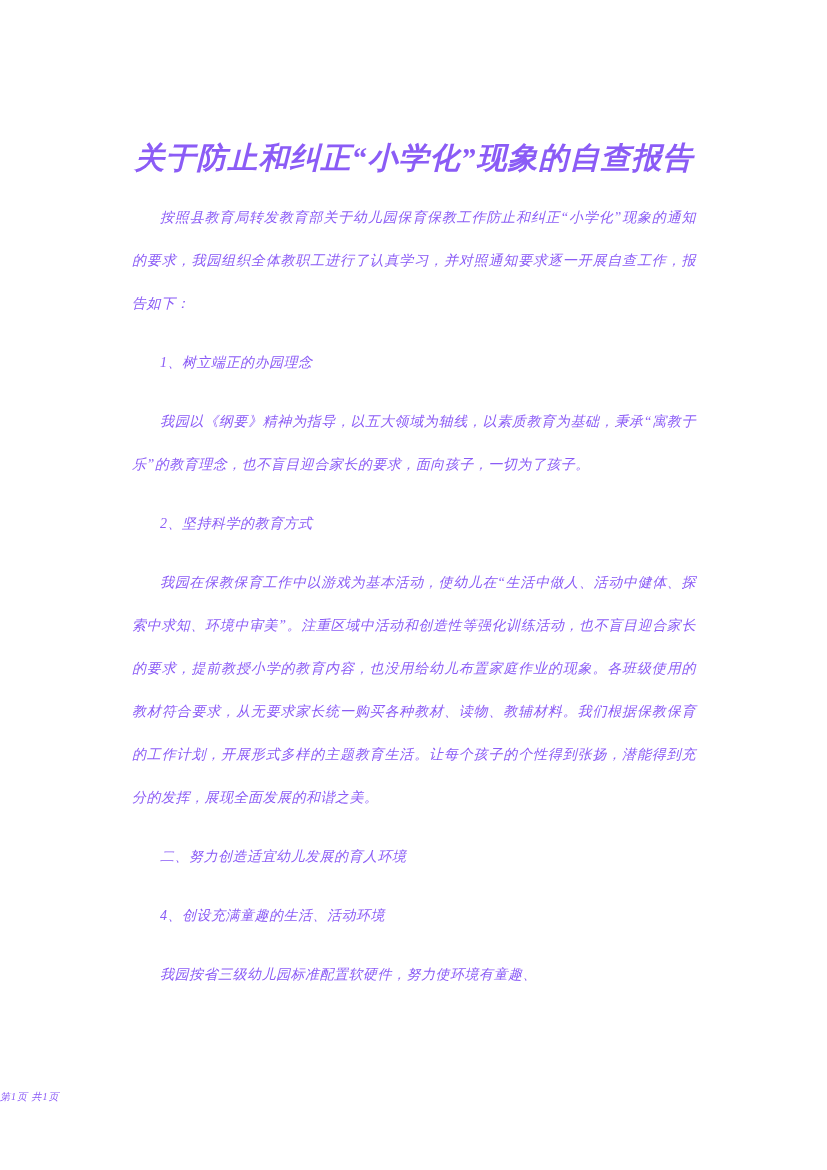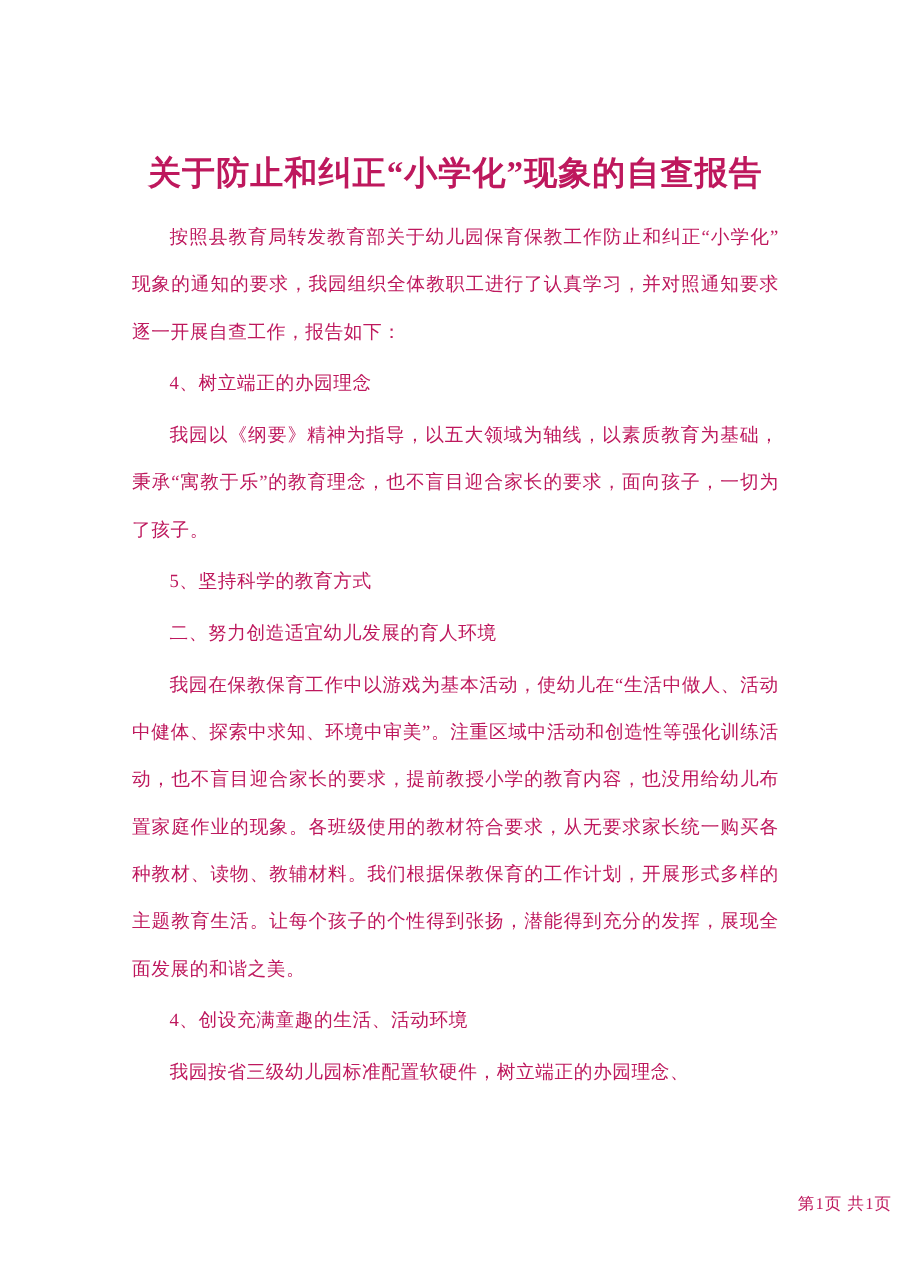--- a/index.html
+++ b/index.html
@@ -6,77 +6,78 @@
     margin: 0;
     padding: 0;
     background: #ffffff;
   }
   .page {
     position: relative;
     width: 827px;
     height: 1170px;
     background: #ffffff;
     font-family: "Liberation Serif", "DejaVu Serif", serif;
-    color: #be185d;
+    color: #8b5cf6;
     overflow: hidden;
     box-sizing: border-box;
+    font-style: italic;
   }
   .content {
     position: absolute;
     top: 136px;
     left: 116px;
     width: 596px;
   }
   .doc-title {
     margin: 0 0 14px 0;
     font-size: 30px;
     font-weight: bold;
     text-align: center;
     line-height: 44px;
     letter-spacing: 1px;
   }
   .doc-paragraph {
-    margin: 4px;
-    font-size: 17px;
+    margin: 16px;
+    font-size: 14px;
     line-height: 43px;
     text-align: justify;
     text-justify: inter-ideograph;
     text-indent: 2em;
     letter-spacing: 0.5px;
     word-break: break-all;
   }
   .page-footer {
     position: absolute;
     left: 0;
     right: 16px;
     bottom: 66px;
-    text-align: right;
-    font-size: 15px;
+    text-align: left;
+    font-size: 10px;
     letter-spacing: 1px;
   }
 </style>
 </head>
 <body>
 
 <div class="page">
   <div class="content">
     <h1 class="doc-title">关于防止和纠正“小学化”现象的自查报告</h1>
 
     <p class="doc-paragraph">按照县教育局转发教育部关于幼儿园保育保教工作防止和纠正“小学化”现象的通知的要求，我园组织全体教职工进行了认真学习，并对照通知要求逐一开展自查工作，报告如下：</p>
 
 
-    <p class="doc-paragraph">4、树立端正的办园理念</p>
+    <p class="doc-paragraph">1、树立端正的办园理念</p>
 
     <p class="doc-paragraph">我园以《纲要》精神为指导，以五大领域为轴线，以素质教育为基础，秉承“寓教于乐”的教育理念，也不盲目迎合家长的要求，面向孩子，一切为了孩子。</p>
 
-    <p class="doc-paragraph">5、坚持科学的教育方式</p>
+    <p class="doc-paragraph">2、坚持科学的教育方式</p>
+
+    <p class="doc-paragraph">我园在保教保育工作中以游戏为基本活动，使幼儿在“生活中做人、活动中健体、探索中求知、环境中审美”。注重区域中活动和创造性等强化训练活动，也不盲目迎合家长的要求，提前教授小学的教育内容，也没用给幼儿布置家庭作业的现象。各班级使用的教材符合要求，从无要求家长统一购买各种教材、读物、教辅材料。我们根据保教保育的工作计划，开展形式多样的主题教育生活。让每个孩子的个性得到张扬，潜能得到充分的发挥，展现全面发展的和谐之美。</p>
 
     <p class="doc-paragraph">二、努力创造适宜幼儿发展的育人环境</p>
 
-    <p class="doc-paragraph">我园在保教保育工作中以游戏为基本活动，使幼儿在“生活中做人、活动中健体、探索中求知、环境中审美”。注重区域中活动和创造性等强化训练活动，也不盲目迎合家长的要求，提前教授小学的教育内容，也没用给幼儿布置家庭作业的现象。各班级使用的教材符合要求，从无要求家长统一购买各种教材、读物、教辅材料。我们根据保教保育的工作计划，开展形式多样的主题教育生活。让每个孩子的个性得到张扬，潜能得到充分的发挥，展现全面发展的和谐之美。</p>
-
     <p class="doc-paragraph">4、创设充满童趣的生活、活动环境</p>
 
-    <p class="doc-paragraph">我园按省三级幼儿园标准配置软硬件，树立端正的办园理念、</p>
+    <p class="doc-paragraph">我园按省三级幼儿园标准配置软硬件，努力使环境有童趣、</p>
   </div>
 
   <div class="page-footer">第1页 共1页</div>
 </div>
 
 </body></html>

